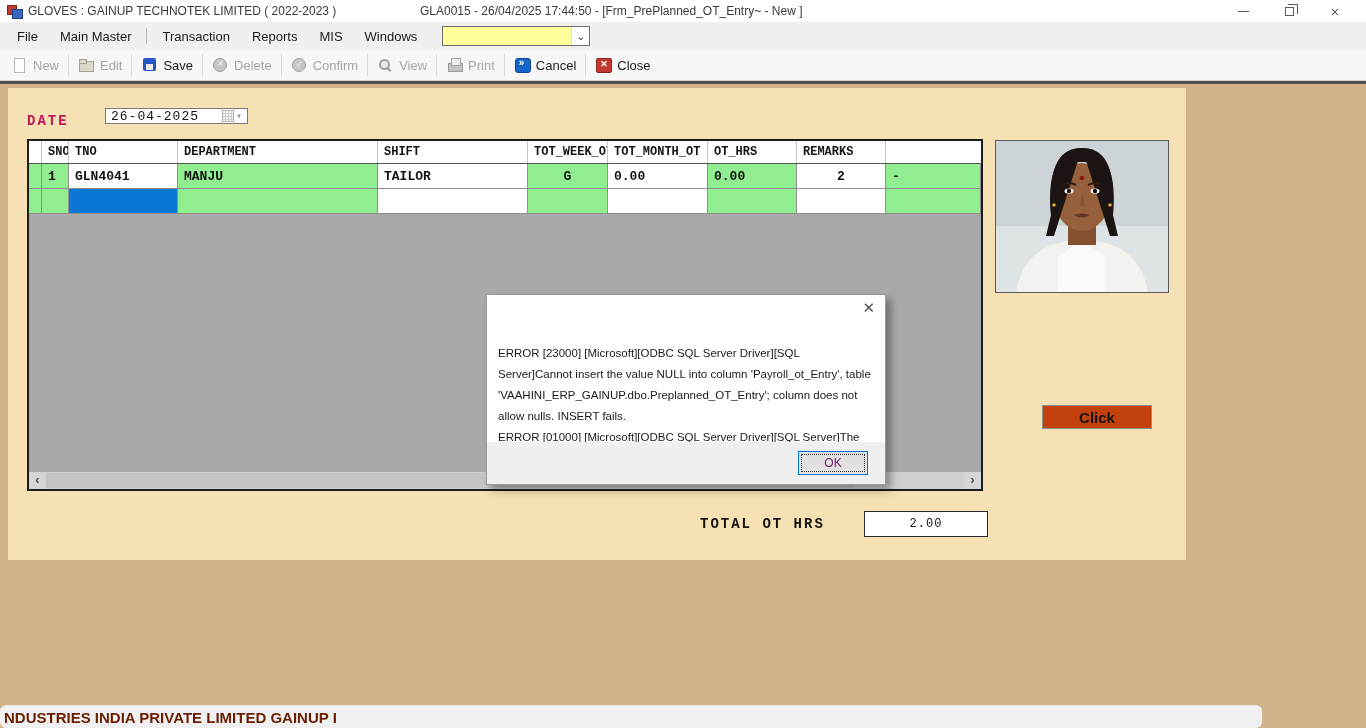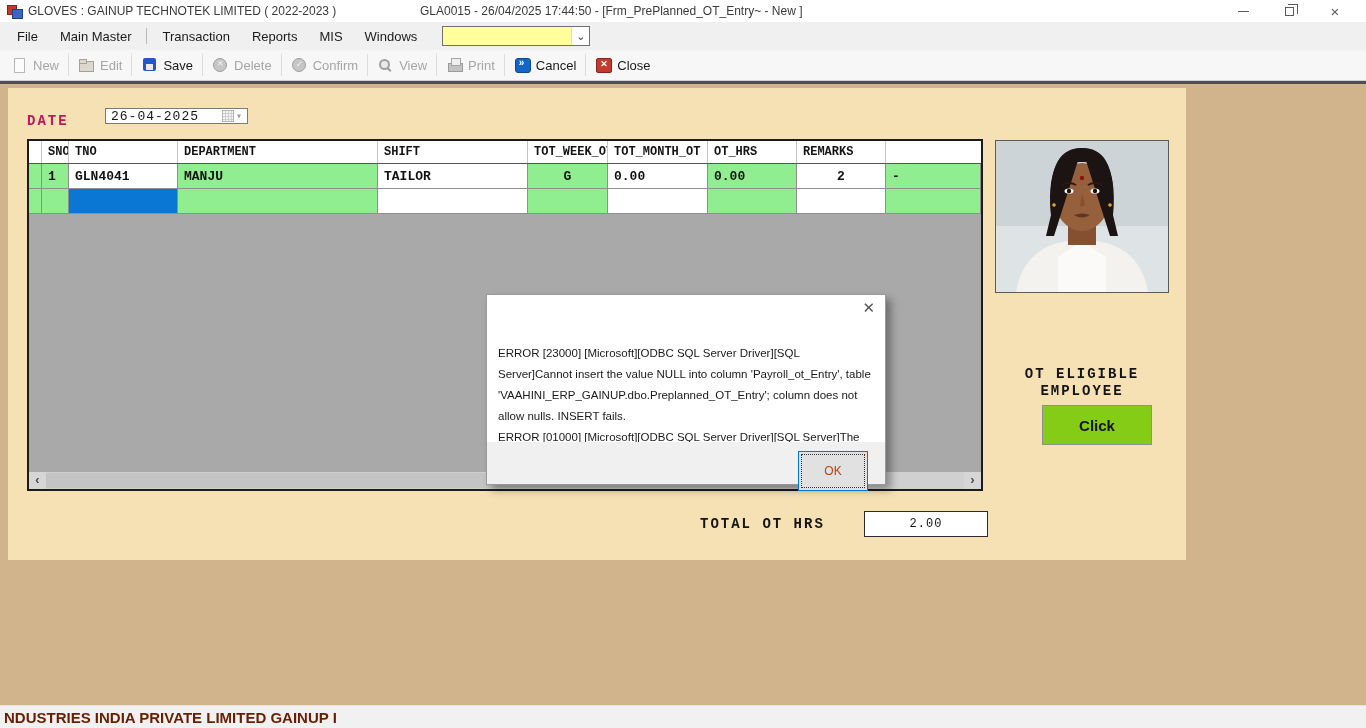--- a/index.html
+++ b/index.html
@@ -87,35 +87,35 @@
   .gfill { flex:1; background:#a9a9a9; }
   .hscroll { height:17px; background:#d6d6d6; display:flex; align-items:center; }
   .harrow { width:17px; height:17px; display:flex; align-items:center; justify-content:center; font-size:13px; font-weight:bold; color:#4a4a4a; background:#d6d6d6; }
   .htrack { flex:1; height:17px; background:#d0d0d0; position:relative; }
   .hthumb { position:absolute; left:0; top:1px; height:15px; width:88%; background:#c4c4c4; }
 
   
   .photo-frame { position:absolute; left:987px; top:52px; width:174px; height:153px; border:1px solid #5a5a5a; background:#fff; }
   .photo-frame svg { display:block; width:100%; height:100%; }
   .ot-caption { position:absolute; left:975px; top:278px; width:198px; text-align:center; font-size:14px; font-weight:bold; letter-spacing:2px; color:#141414; line-height:17px; }
-  .click-btn { position:absolute; left:1034px; top:317px; width:110px; height:40px; background:#84cc16; border:1px solid #8f8f8f; font-family:"Liberation Sans",sans-serif; font-size:15px; font-weight:bold; color:#141414; }
+  .click-btn { position:absolute; left:1034px; top:317px; width:110px; height:24px; background:#c2410c; border:1px solid #8f8f8f; font-family:"Liberation Sans",sans-serif; font-size:15px; font-weight:bold; color:#141414; }
 
   
   .total-label { position:absolute; left:692px; top:428px; font-size:14px; font-weight:bold; letter-spacing:2px; color:#141414; }
   .total-input { position:absolute; left:856px; top:423px; width:124px; height:26px; background:#fff; border:1px solid #2b2b2b; display:flex; align-items:center; justify-content:center; font-size:12px; letter-spacing:1px; color:#141414; }
 
   
   .dialog { position:absolute; left:486px; top:294px; width:400px; height:191px; background:#ffffff; border:1px solid #9a9a9a; box-shadow:5px 5px 8px rgba(0,0,0,0.35); z-index:50; }
   .dlg-close { position:absolute; right:10px; top:4px; font-size:15px; color:#555; cursor:default; }
   .dlg-msg { position:absolute; left:11px; top:48px; width:378px; font-size:11.5px; line-height:21px; color:#1a1a1a; white-space:pre-line; }
   .dlg-footer { position:absolute; left:0; bottom:0; width:100%; height:42px; background:#f0f0f0; }
-  .ok-btn { position:absolute; right:17px; top:9px; width:70px; height:40px; background:#e1e1e1; border:1px solid #0078d7; outline:1px dotted #333; outline-offset:-4px; font-family:"Liberation Sans",sans-serif; font-size:12px; color:#c2410c; }
-
-  
-  .statusbar { position:absolute; left:0; top:705px; width:1366px; height:23px; background:#f1f1f1; border-top:1px solid #e4e4e4; display:flex; align-items:center; }
+  .ok-btn { position:absolute; right:17px; top:9px; width:70px; height:24px; background:#e1e1e1; border:1px solid #0078d7; outline:1px dotted #333; outline-offset:-4px; font-family:"Liberation Sans",sans-serif; font-size:12px; color:#701a75; }
+
+  
+  .statusbar { position:absolute; left:0; top:705px; width:1262px; height:23px; background:#f1f1f1; border-top:1px solid #e4e4e4; display:flex; align-items:center;border-radius:6px; }
   .status-text { font-size:15px; font-weight:bold; color:#6b1d00; padding-left:4px; white-space:nowrap; }
 </style>
 </head>
 <body>
 
 <div class="screen">
 
   <div class="titlebar">
     <span class="app-icon"></span>
     <span class="title-left">GLOVES : GAINUP TECHNOTEK LIMITED ( 2022-2023 )</span>
@@ -270,24 +270,20 @@
           <ellipse cx="99" cy="50" rx="4.5" ry="2.6" fill="#ffffff"></ellipse>
           <circle cx="73" cy="50" r="2.2" fill="#1c0f08"></circle>
           <circle cx="99" cy="50" r="2.2" fill="#1c0f08"></circle>
           <path d="M86,52 L84,64 Q86,67 89,64 Z" fill="#86512f"></path>
           <path d="M78,74 Q86,79 94,74 Q86,71 78,74" fill="#5f3526"></path>
           <circle cx="58" cy="64" r="1.8" fill="#d8a93c"></circle>
           <circle cx="114" cy="64" r="1.8" fill="#d8a93c"></circle>
         </svg>
       </div>
 
-      <div class="ot-caption">
-        <div>OT ELIGIBLE</div>
-        <div>EMPLOYEE</div>
-      </div>
       <button class="click-btn">Click</button>
 
       <span class="total-label">TOTAL OT HRS</span>
       <div class="total-input">2.00</div>
 
     </div>
   </div>
 
   <div class="dialog">
     <span class="dlg-close">✕</span>

